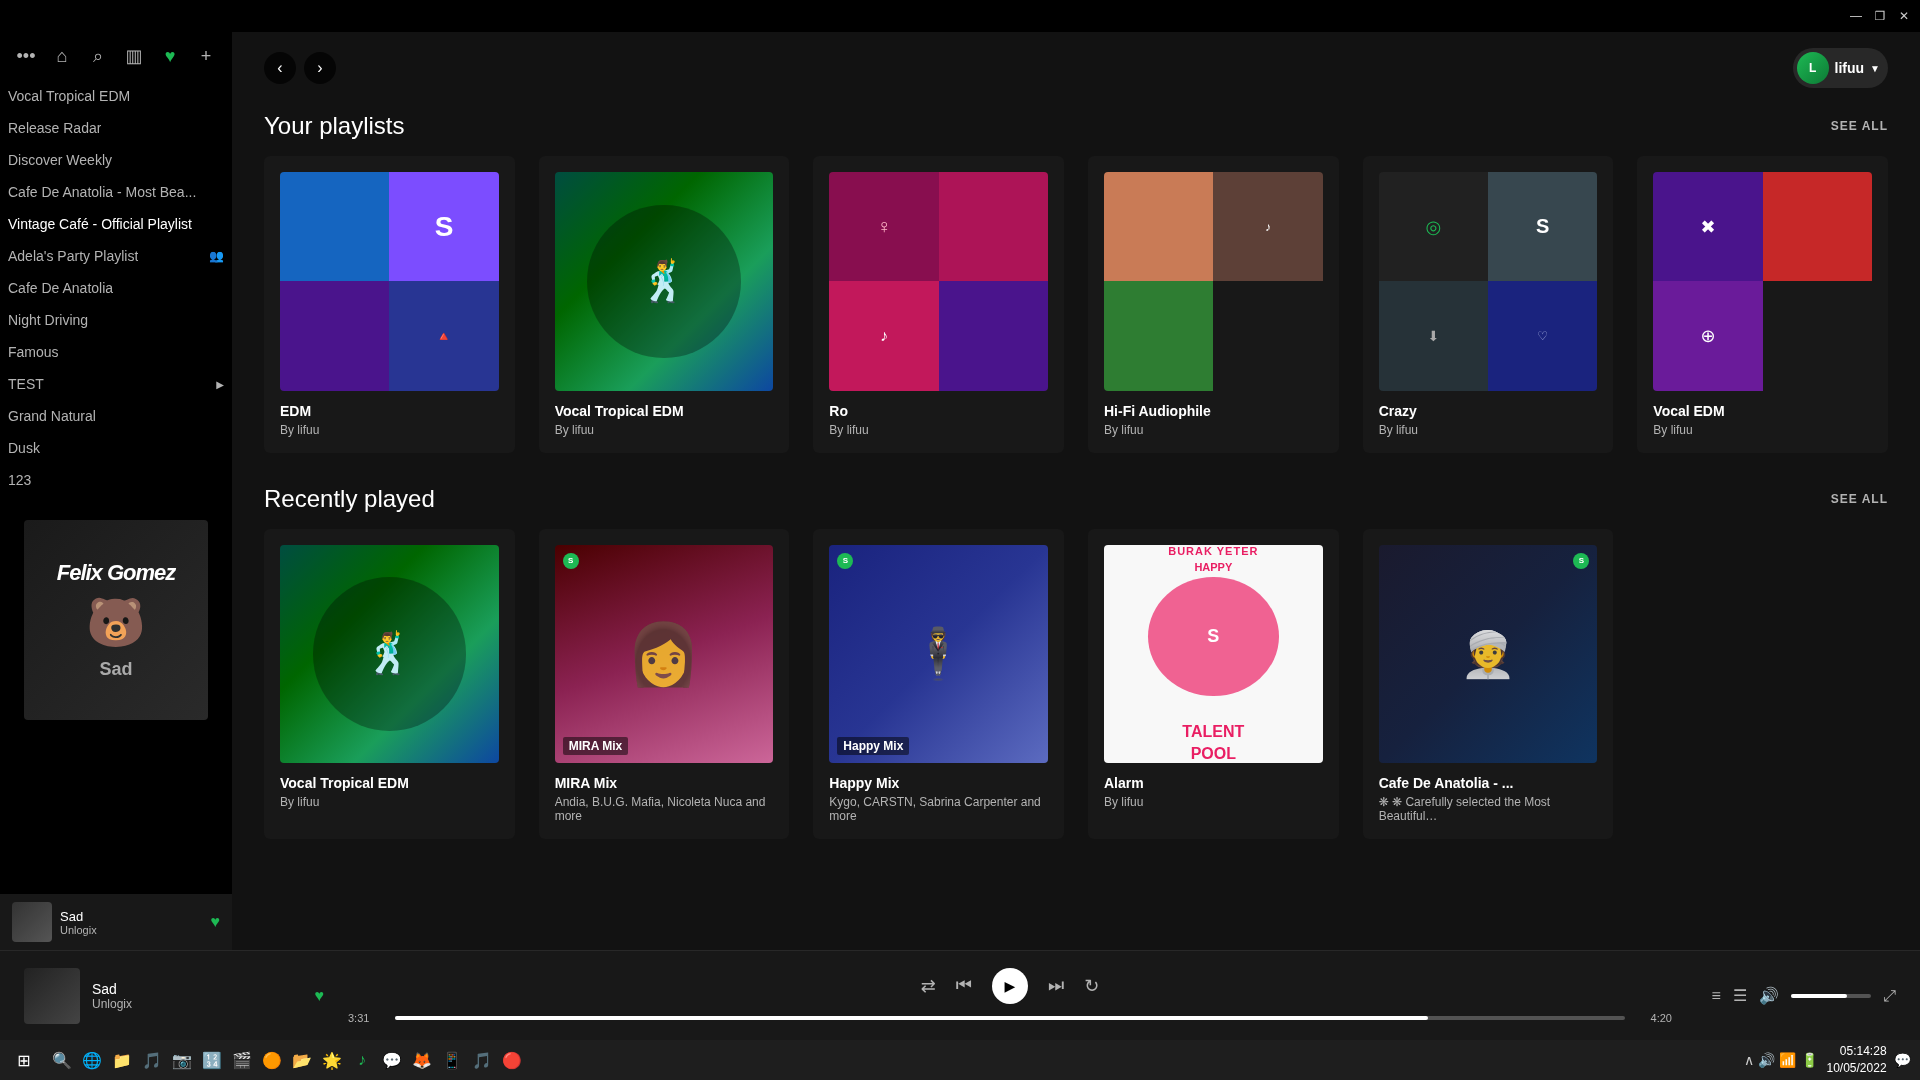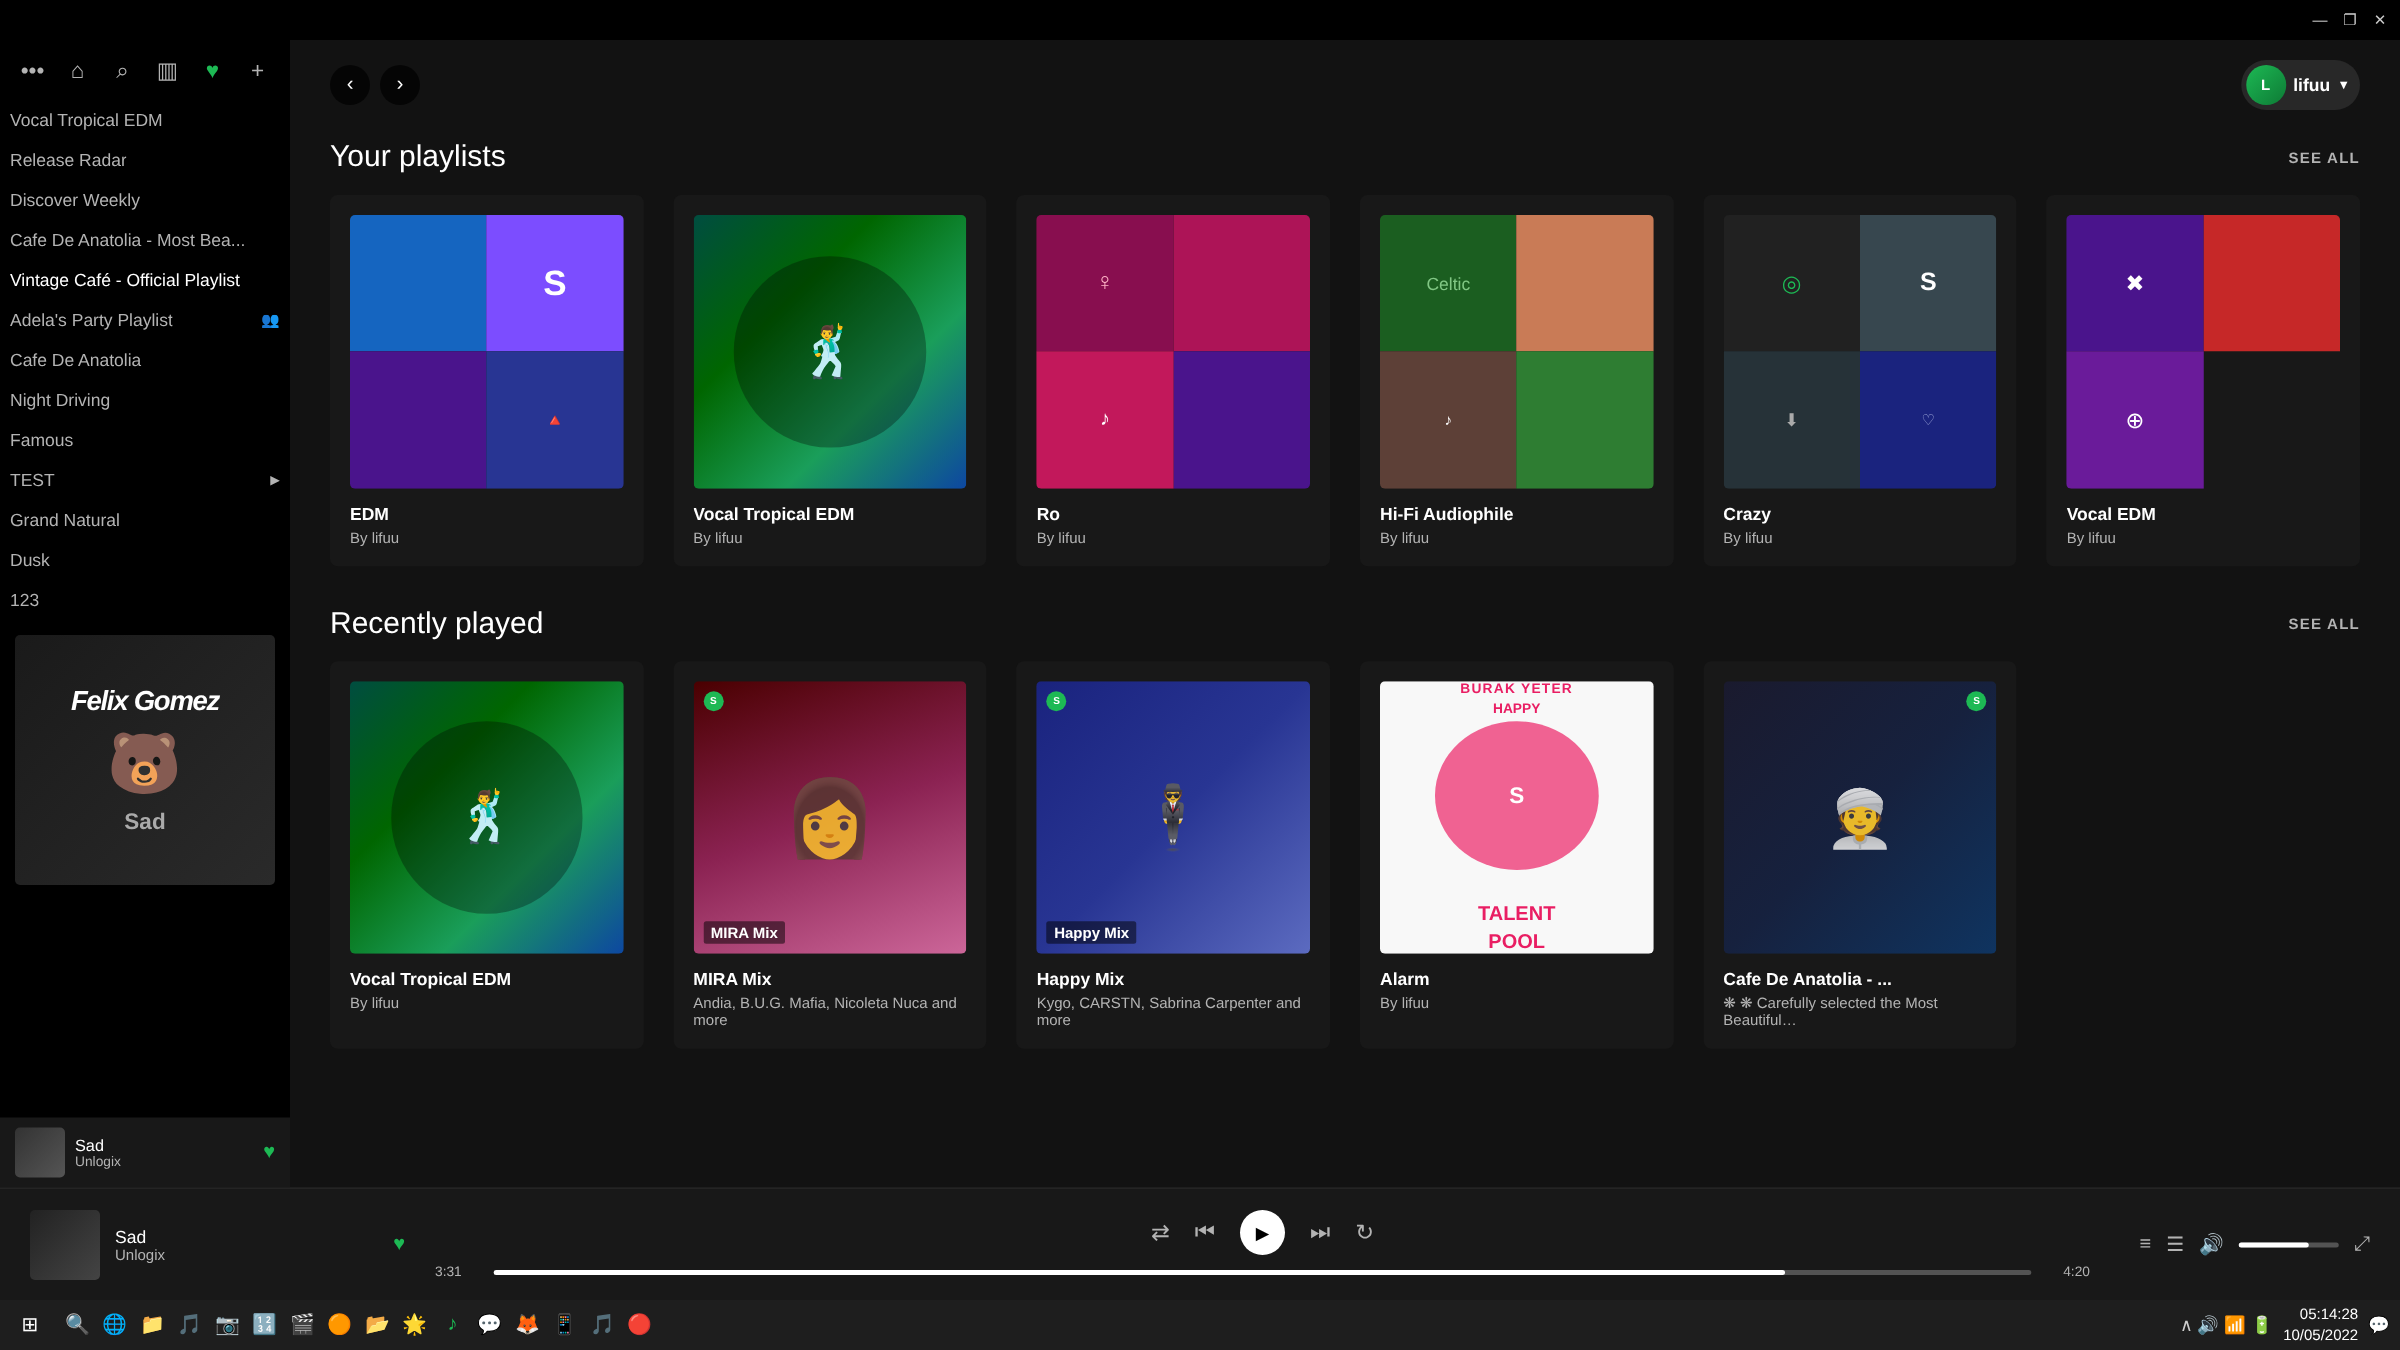--- a/index.html
+++ b/index.html
@@ -68,21 +68,21 @@
       align-items: center;
       justify-content: space-between;
       white-space: nowrap;
       overflow: hidden;
       text-overflow: ellipsis;
     }
     .sidebar-item.active { color: #fff; }
     .sidebar-item-label { overflow: hidden; text-overflow: ellipsis; }
 
     .sidebar-image-item {
-      margin: 12px;
+      margin: 24px;
       border-radius: 4px;
       overflow: hidden;
       cursor: pointer;
     }
     .sidebar-image-placeholder {
       width: 100%;
       height: 200px;
       background: linear-gradient(135deg, #1a1a1a 0%, #2a2a2a 100%);
       display: flex;
       flex-direction: column;
@@ -549,21 +549,20 @@
               <div class="cover-cell" style="background:#4a148c;"></div>
             </div>
           </div>
           <div class="playlist-name">Ro</div>
           <div class="playlist-owner">By lifuu</div>
         </div>
 
         <div class="playlist-card">
           <div class="playlist-cover">
             <div class="cover-grid">
-              <div class="cover-cell" style="background:#1b5e20;display:flex;align-items:center;justify-content:center;font-size:14px;color:#81c784;">Celtic</div>
               <div class="cover-cell" style="background:#c97b56;"></div>
               <div class="cover-cell" style="background:#5d4037;display:flex;align-items:center;justify-content:center;font-size:12px;color:#fff;">♪</div>
               <div class="cover-cell" style="background:#2e7d32;"></div>
             </div>
           </div>
           <div class="playlist-name">Hi-Fi Audiophile</div>
           <div class="playlist-owner">By lifuu</div>
         </div>
 
         <div class="playlist-card">

